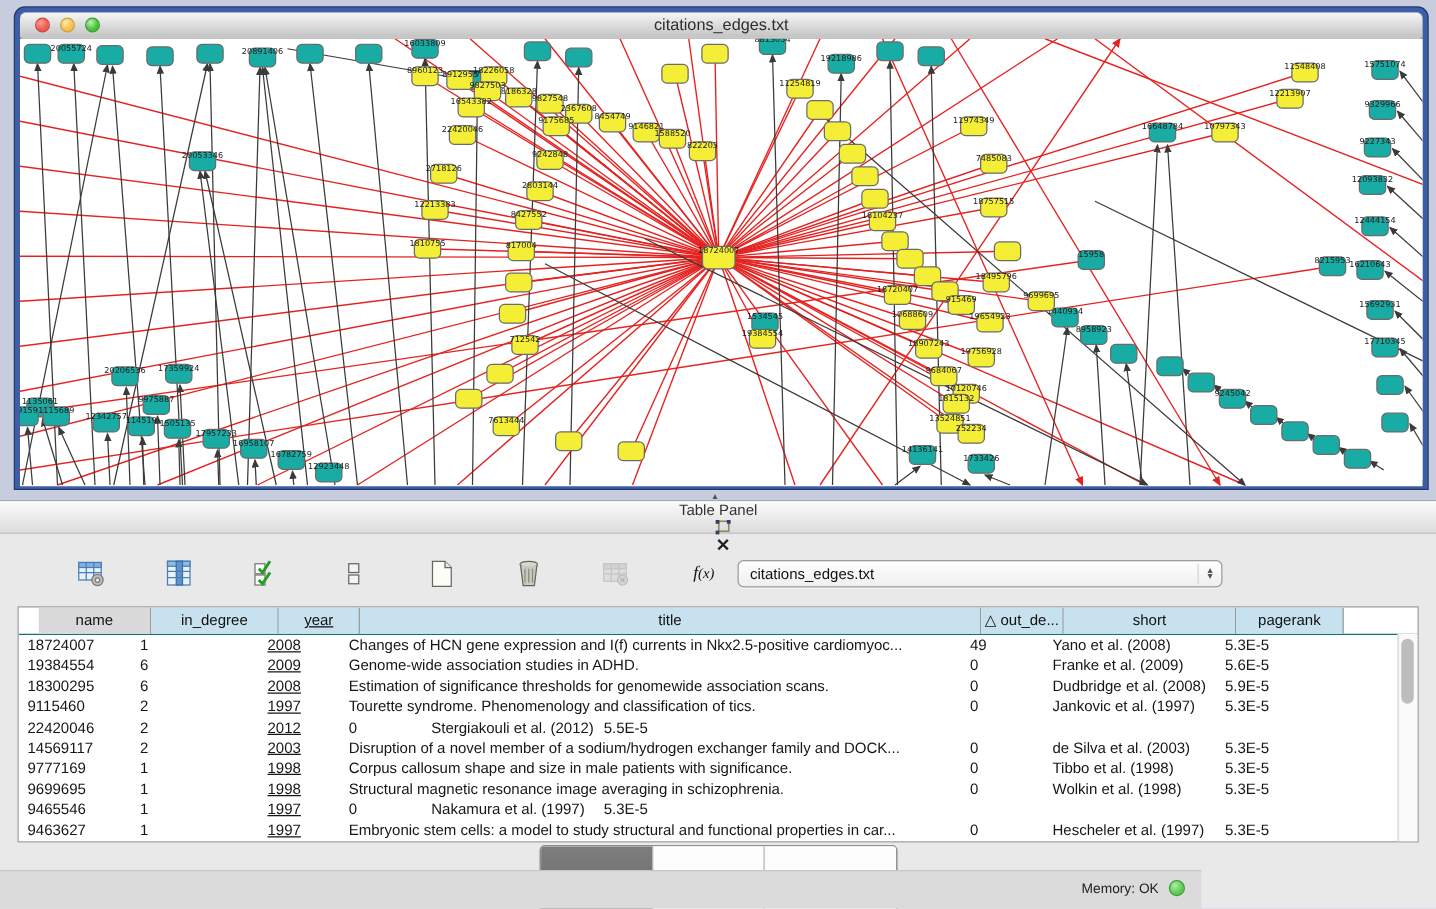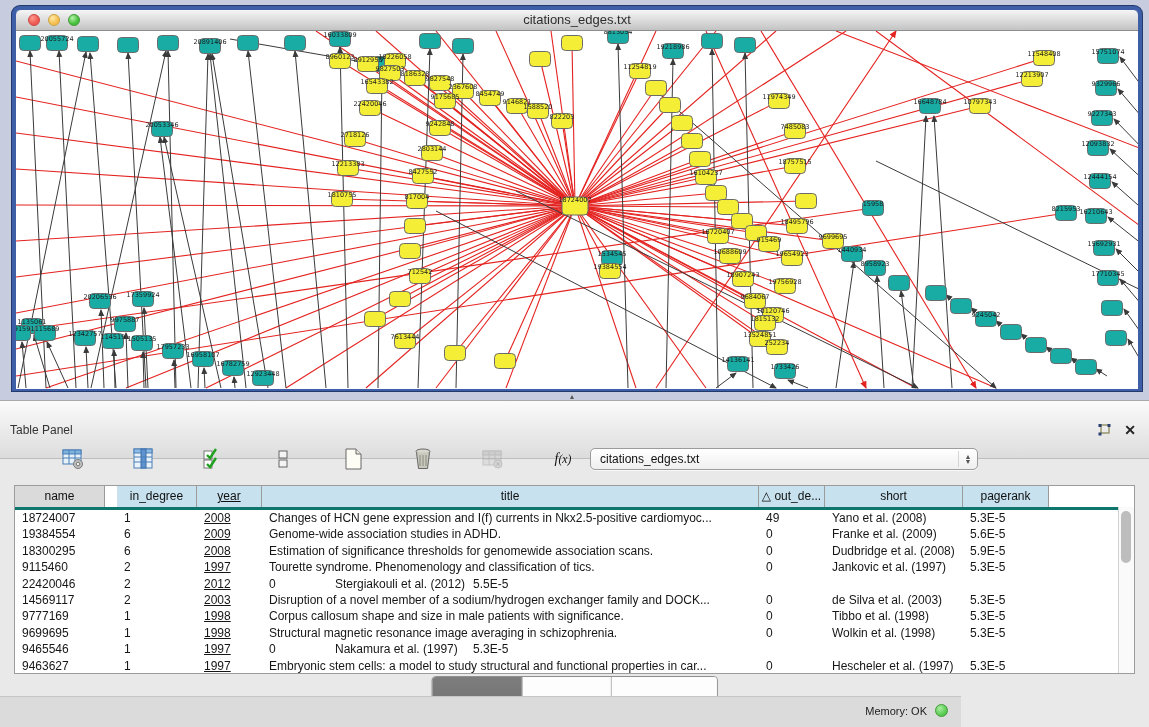--- a/index.html
+++ b/index.html
@@ -34,23 +34,24 @@
   svg.net{display:block;background:#fff;}
   .net .nlabel{font-family:"DejaVu Sans",sans-serif;font-size:6.5px;fill:#1b1b1b;}
   
   .divider-handle{position:absolute;left:570px;top:392px;font-size:8px;color:#555;}
   
   .table-panel{
     position:absolute;left:0;top:400px;width:1149px;height:327px;
     background:#E9E9E9;border-top:1px solid #A9A9A9;box-sizing:border-box;
   }
   .panel-header{
-    height:25px;display:flex;align-items:center;padding:16px 10px;
+    height:25px;display:flex;align-items:center;padding:0 10px;
     background:linear-gradient(#FBFBFB,#DCDCDC);
     border-bottom:1px solid #BDBDBD;
+    flex-direction:column;
   }
   .panel-title{font-size:12px;color:#333;flex:1;}
   .panel-header .hicon{width:18px;height:16px;display:flex;align-items:center;justify-content:center;margin-left:8px;cursor:default;}
   .close-x{font-size:14px;font-weight:bold;color:#222;line-height:14px;}
   
   .toolbar{position:absolute;left:18px;top:44px;display:flex;align-items:center;}
   .tool-btn{width:30px;height:28px;display:flex;align-items:center;justify-content:center;margin-left:40px;}
   .tool-btn.disabled{opacity:.45;}
   .fx{font-family:"Liberation Serif",serif;font-style:italic;font-size:14px;color:#111;}
   .combo{
@@ -60,33 +61,33 @@
     display:flex;align-items:center;font-size:12px;color:#111;
     box-shadow:0 1px 0 rgba(255,255,255,.7);
   }
   .combo .val{flex:1;padding-left:9px;}
   .combo .stepper{width:18px;display:flex;flex-direction:column;align-items:center;line-height:5px;font-size:7px;color:#555;border-left:1px solid #D5D5D5;height:16px;justify-content:center;}
   
   .table-wrap{
     position:absolute;left:14px;top:84px;width:1121px;height:189px;
     background:#fff;border:1px solid #9C9C9C;box-sizing:border-box;overflow:hidden;
   }
-  .thead{display:flex;height:21px;border-bottom:3px solid #0f766e;}
+  .thead{display:flex;height:21px;border-bottom:1px solid #0f766e;padding-left:16px;}
   .th{
     box-sizing:border-box;height:21px;line-height:20px;text-align:center;
     font-size:12px;color:#111;background:#C7E1EE;border-right:1px solid #9B9B9B;
     overflow:hidden;white-space:nowrap;
   }
   .th.gray{background:#DADADA;}
   .tr{display:flex;height:16.4px;}
   .td{
     box-sizing:border-box;padding-left:7px;font-size:12px;line-height:16px;color:#161616;
     overflow:hidden;white-space:nowrap;
   }
-  .c0{width:90px;} .c1{width:80px;margin-left:12px;} .c2{width:65px;text-decoration:underline;} .c3{width:497px;}
+  .c0{width:90px;} .c1{width:102px;} .c2{width:65px;text-decoration:underline;} .c3{width:497px;}
   .c4{width:66px;} .c5{width:138px;} .c6{width:86px;}
   .vscroll{
     position:absolute;top:21px;right:0;width:15px;height:167px;
     background:#FAFAFA;border-left:1px solid #D2D2D2;
   }
   .vthumb{position:absolute;left:2px;top:4px;width:10px;height:52px;border-radius:6px;background:#BDBDBD;}
   
   .tabs{
     position:absolute;top:275px;left:50%;transform:translateX(-50%);
     display:flex;border:1px solid #8F8F8F;border-radius:4px;overflow:hidden;

